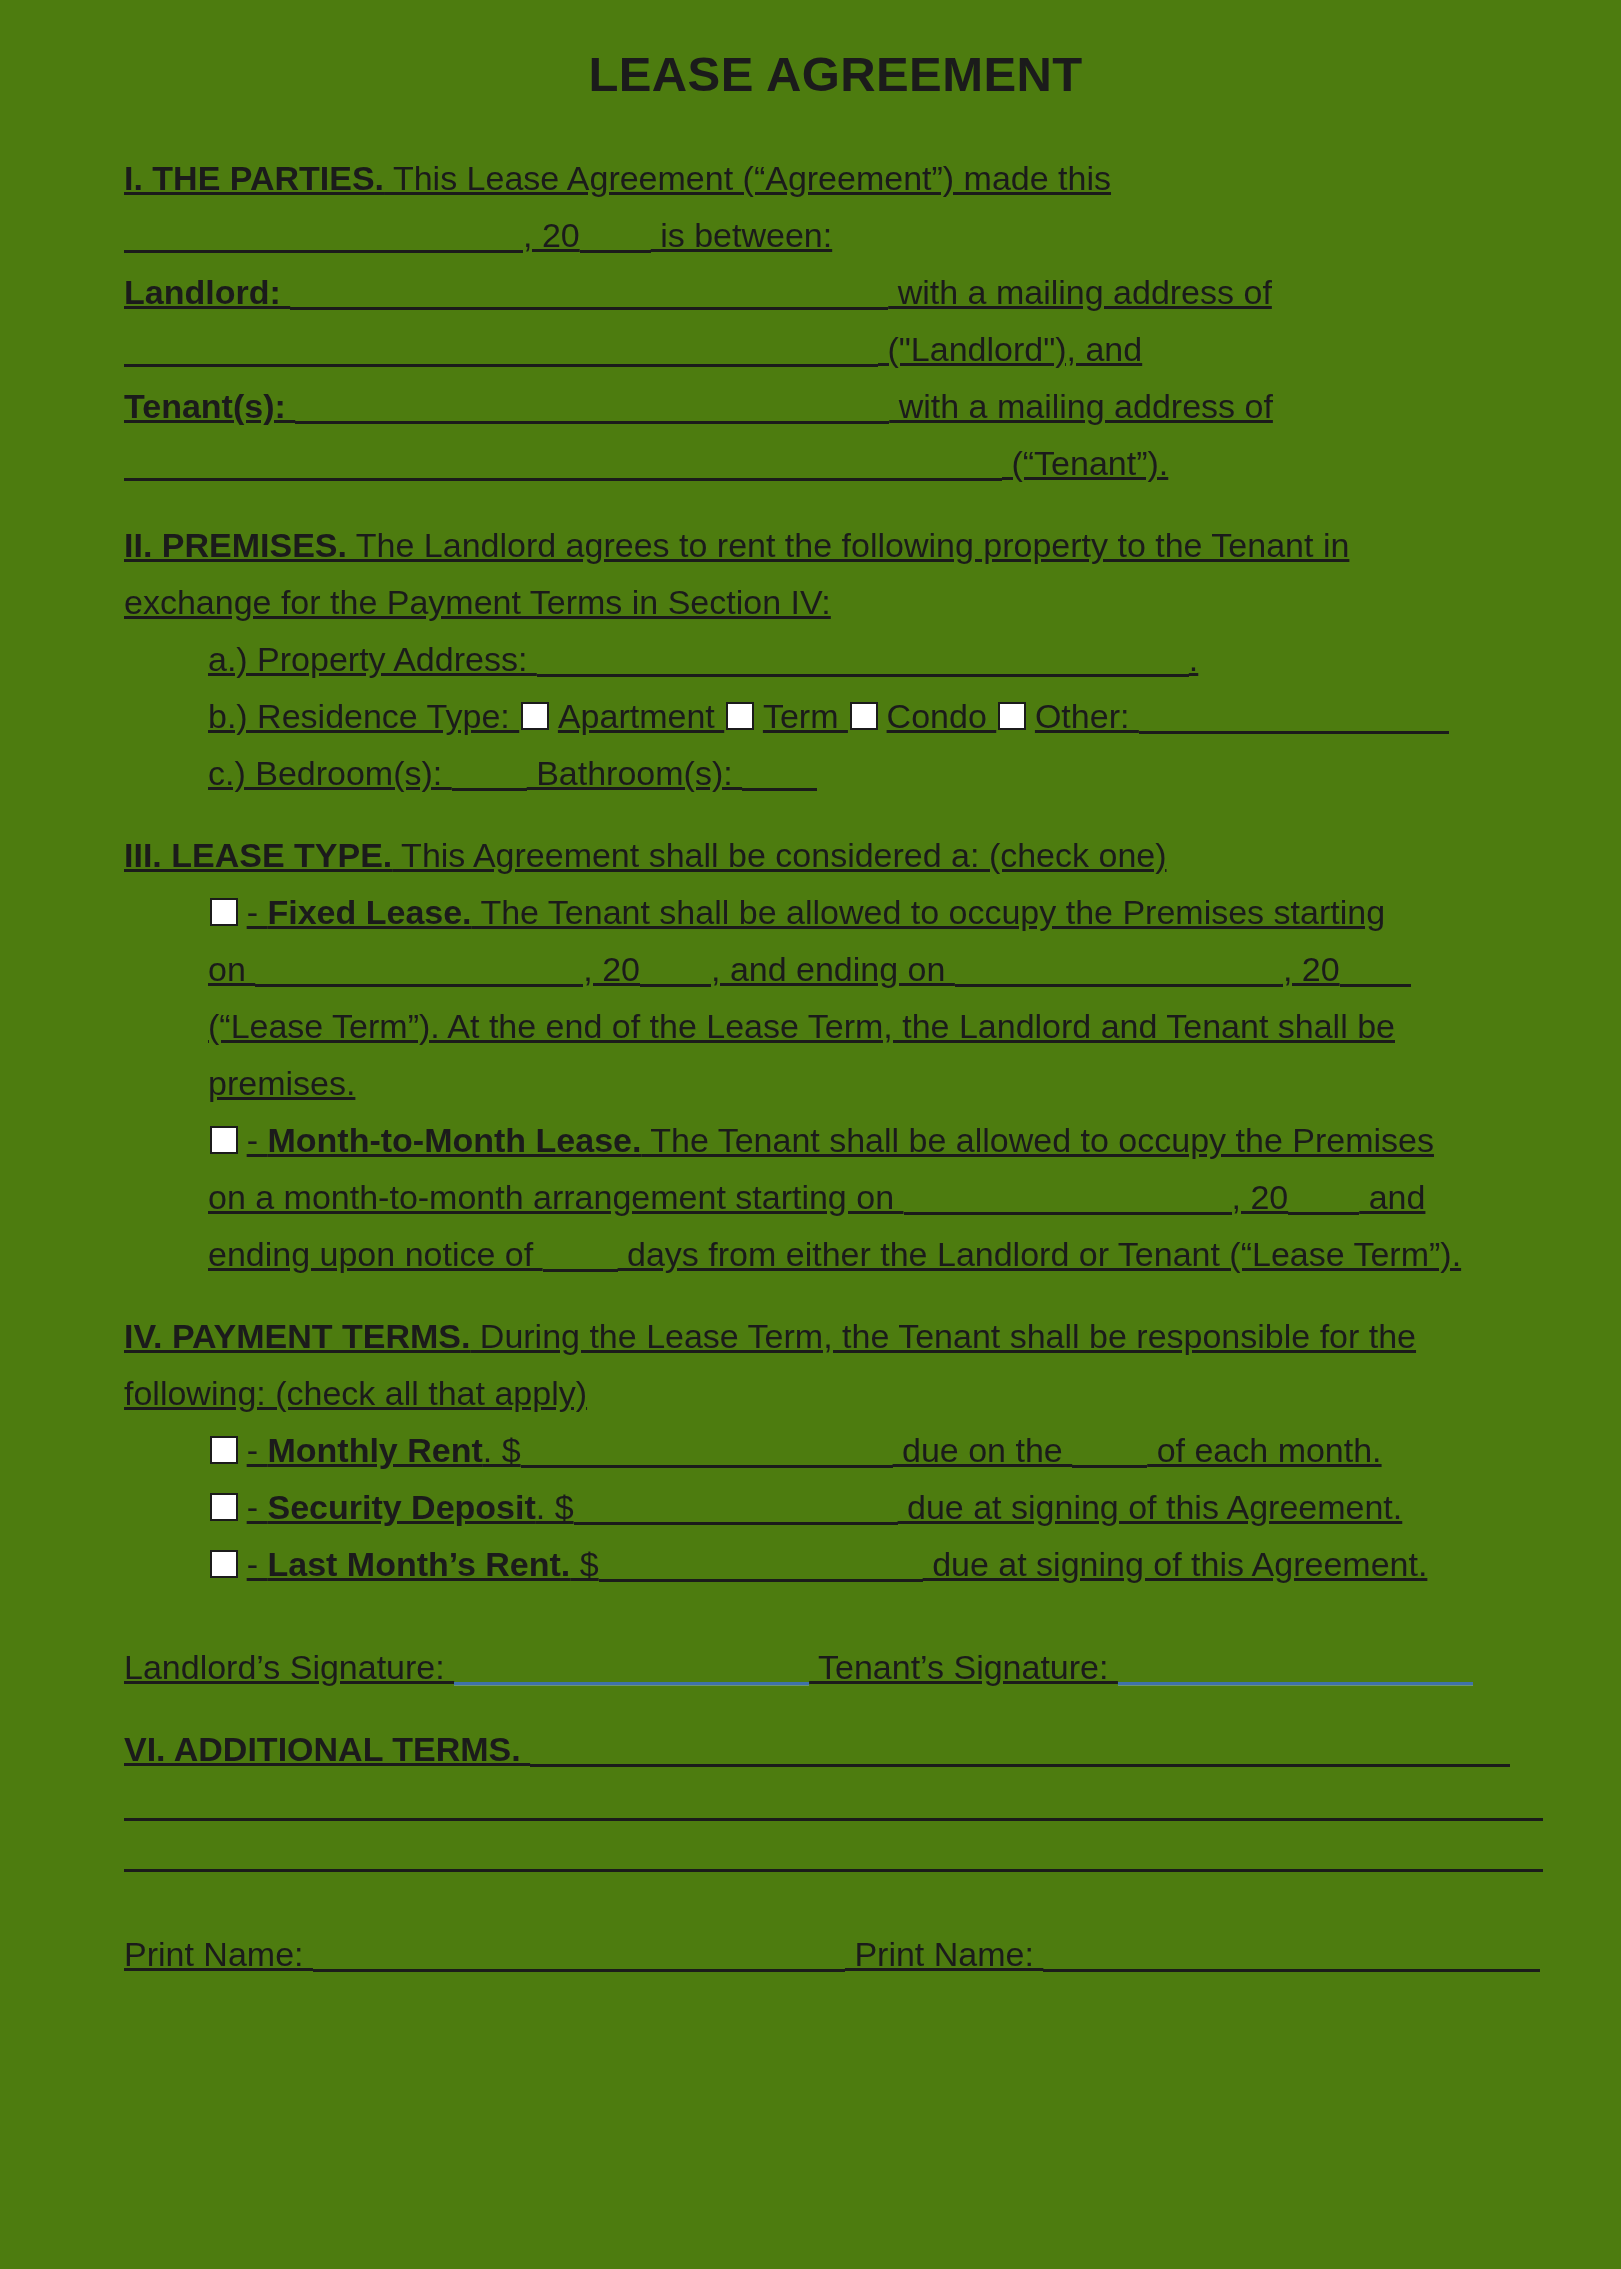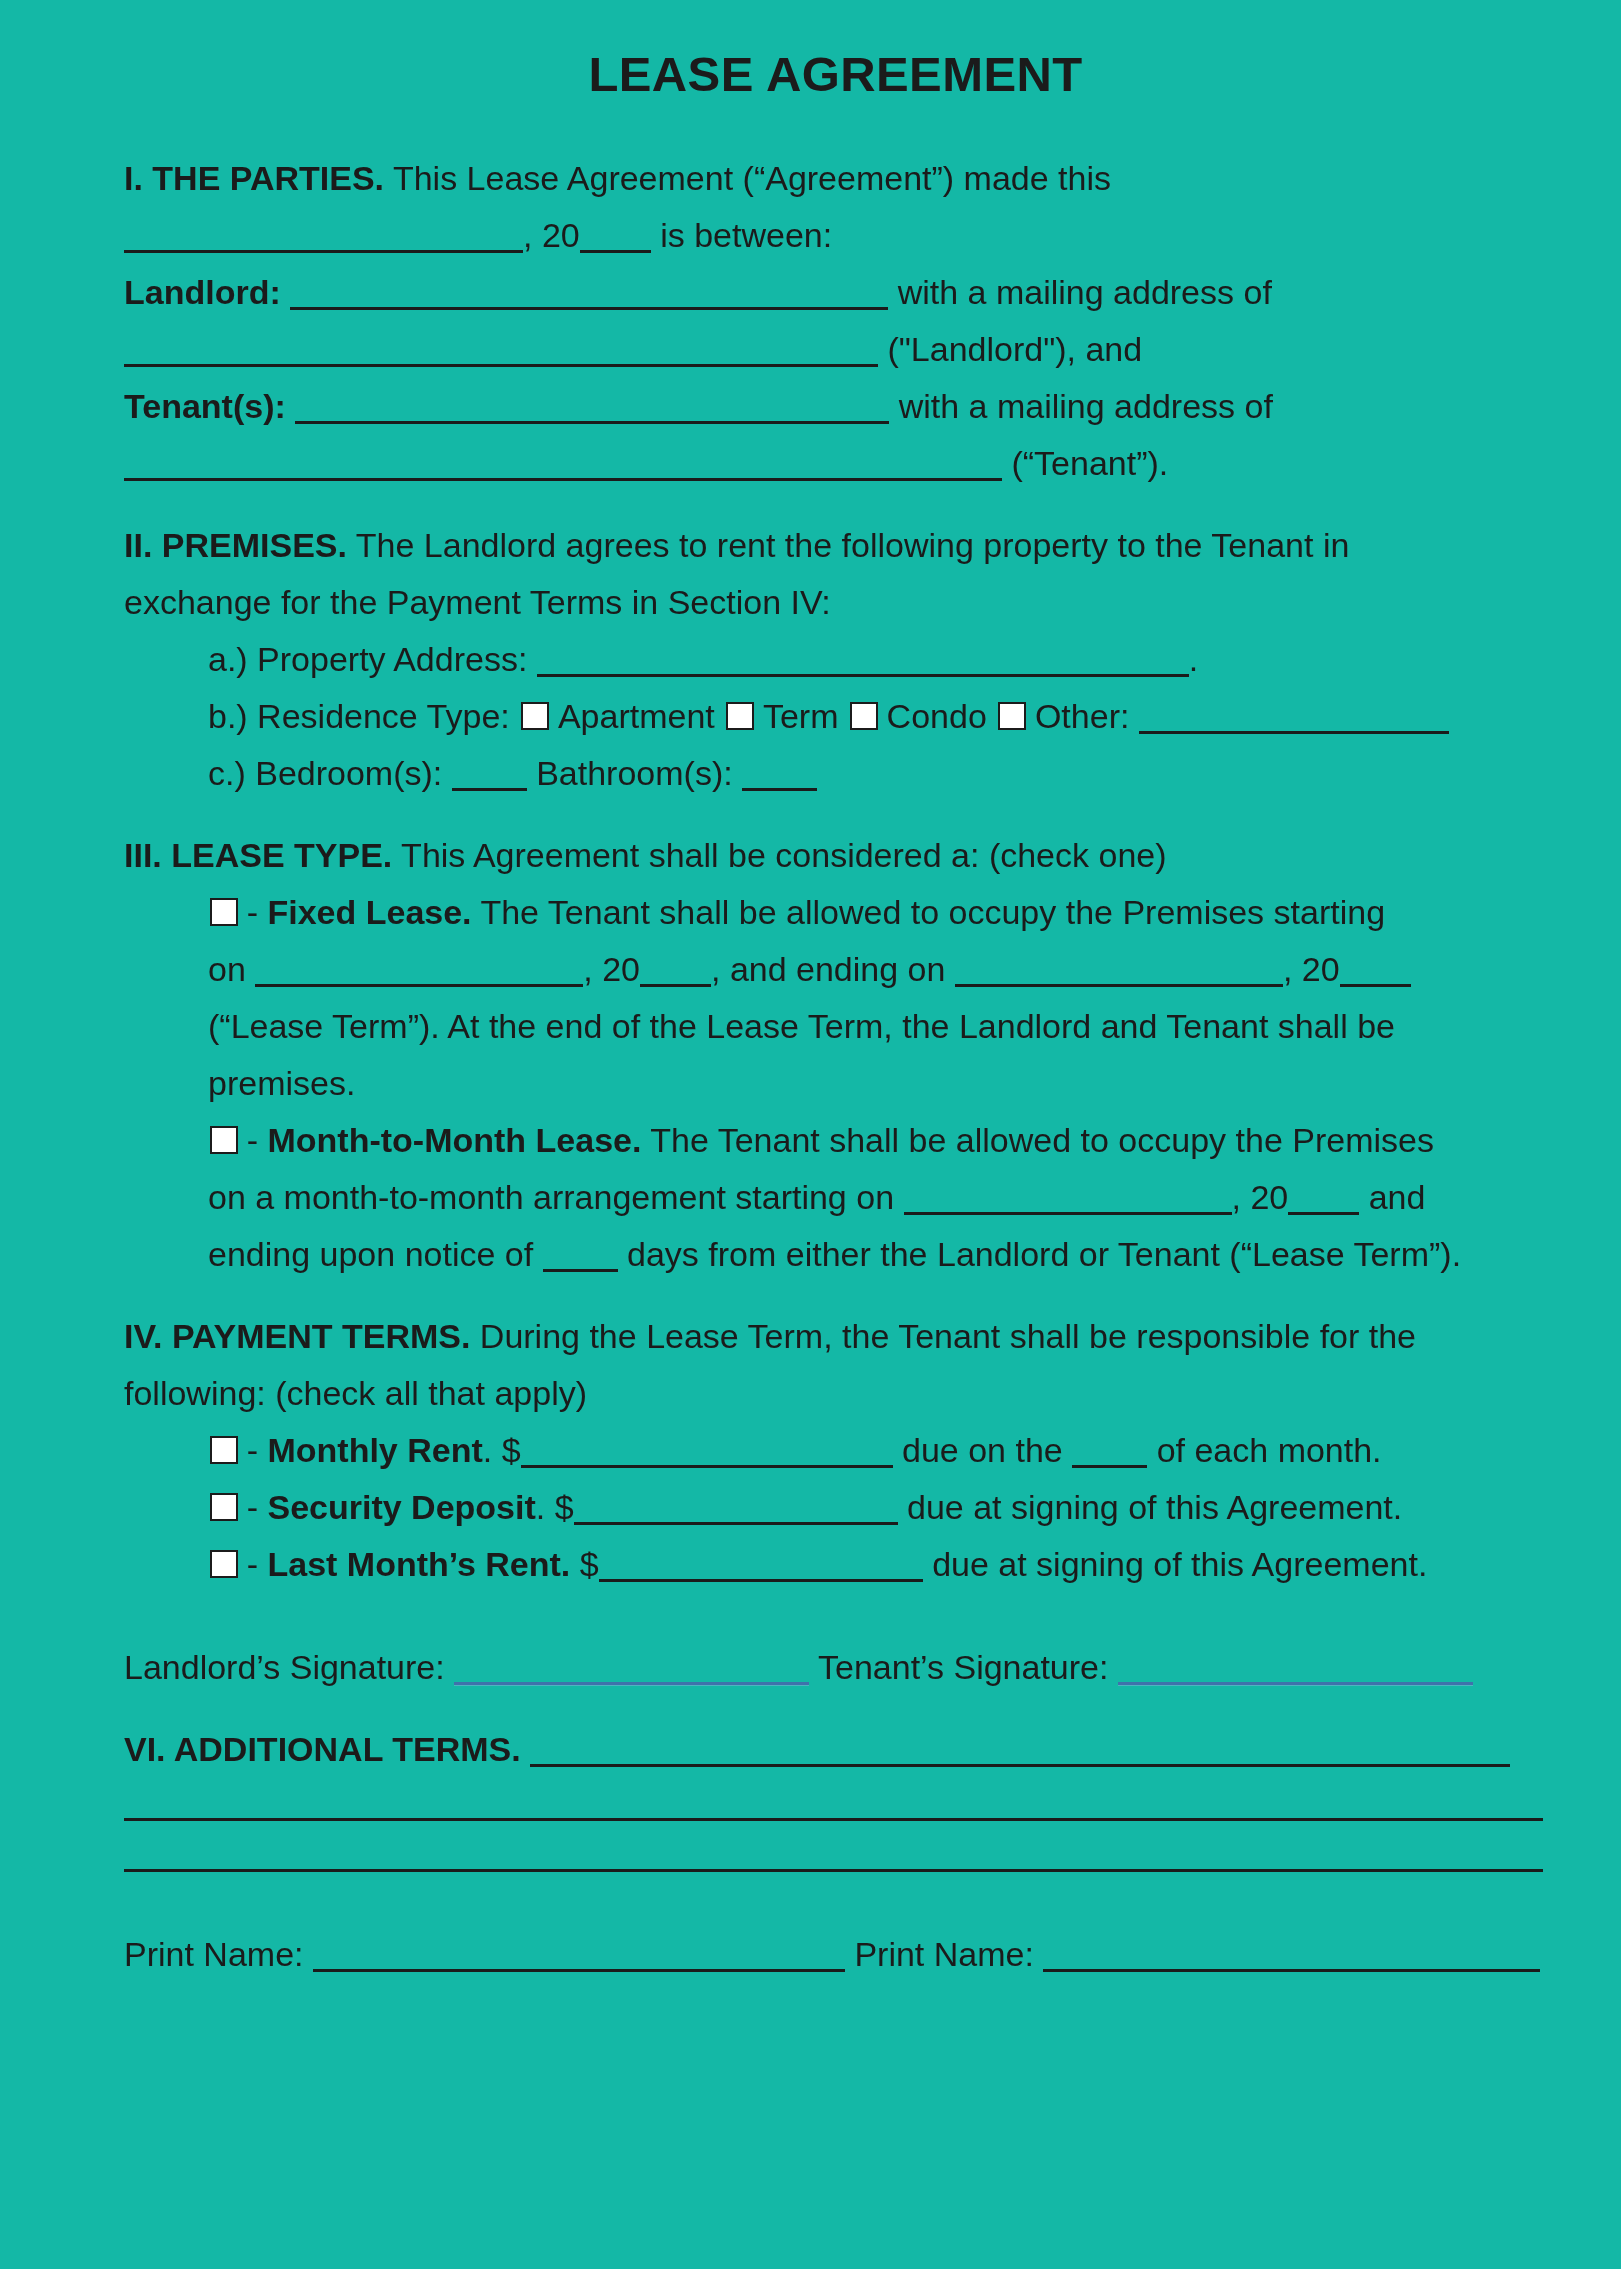--- a/index.html
+++ b/index.html
@@ -1,34 +1,34 @@
 <!DOCTYPE html>
 <html style="font-size:14px"><head>
 <meta charset="utf-8">
 <style>
   html,body{margin:0;padding:0;background:#e8e8e8;}
   .page{
     position:relative;
     width:1622px;height:2270px;
-    background:#14b8a6;
+    background:#4d7c0f;
     box-sizing:border-box;
     padding:37px 75px 0 124px;
     font-family:"Liberation Sans","DejaVu Sans",sans-serif;
     color:#1b1b1b;
     overflow:hidden;
   }
   .title{
     font-size:49px;
     font-weight:bold;
     text-align:center;
     line-height:74px;
     letter-spacing:0.4px;
     white-space:nowrap;
   }
-  .section{margin-top:25px;}
+  .section{margin-top:25px;text-decoration:underline;}
   .line{
     height:57px;
     line-height:57px;
     font-size:34px;
     white-space:nowrap;
   }
   .t{display:inline;}
   .bold{font-weight:bold;}
   .blank{
     display:inline-block;

